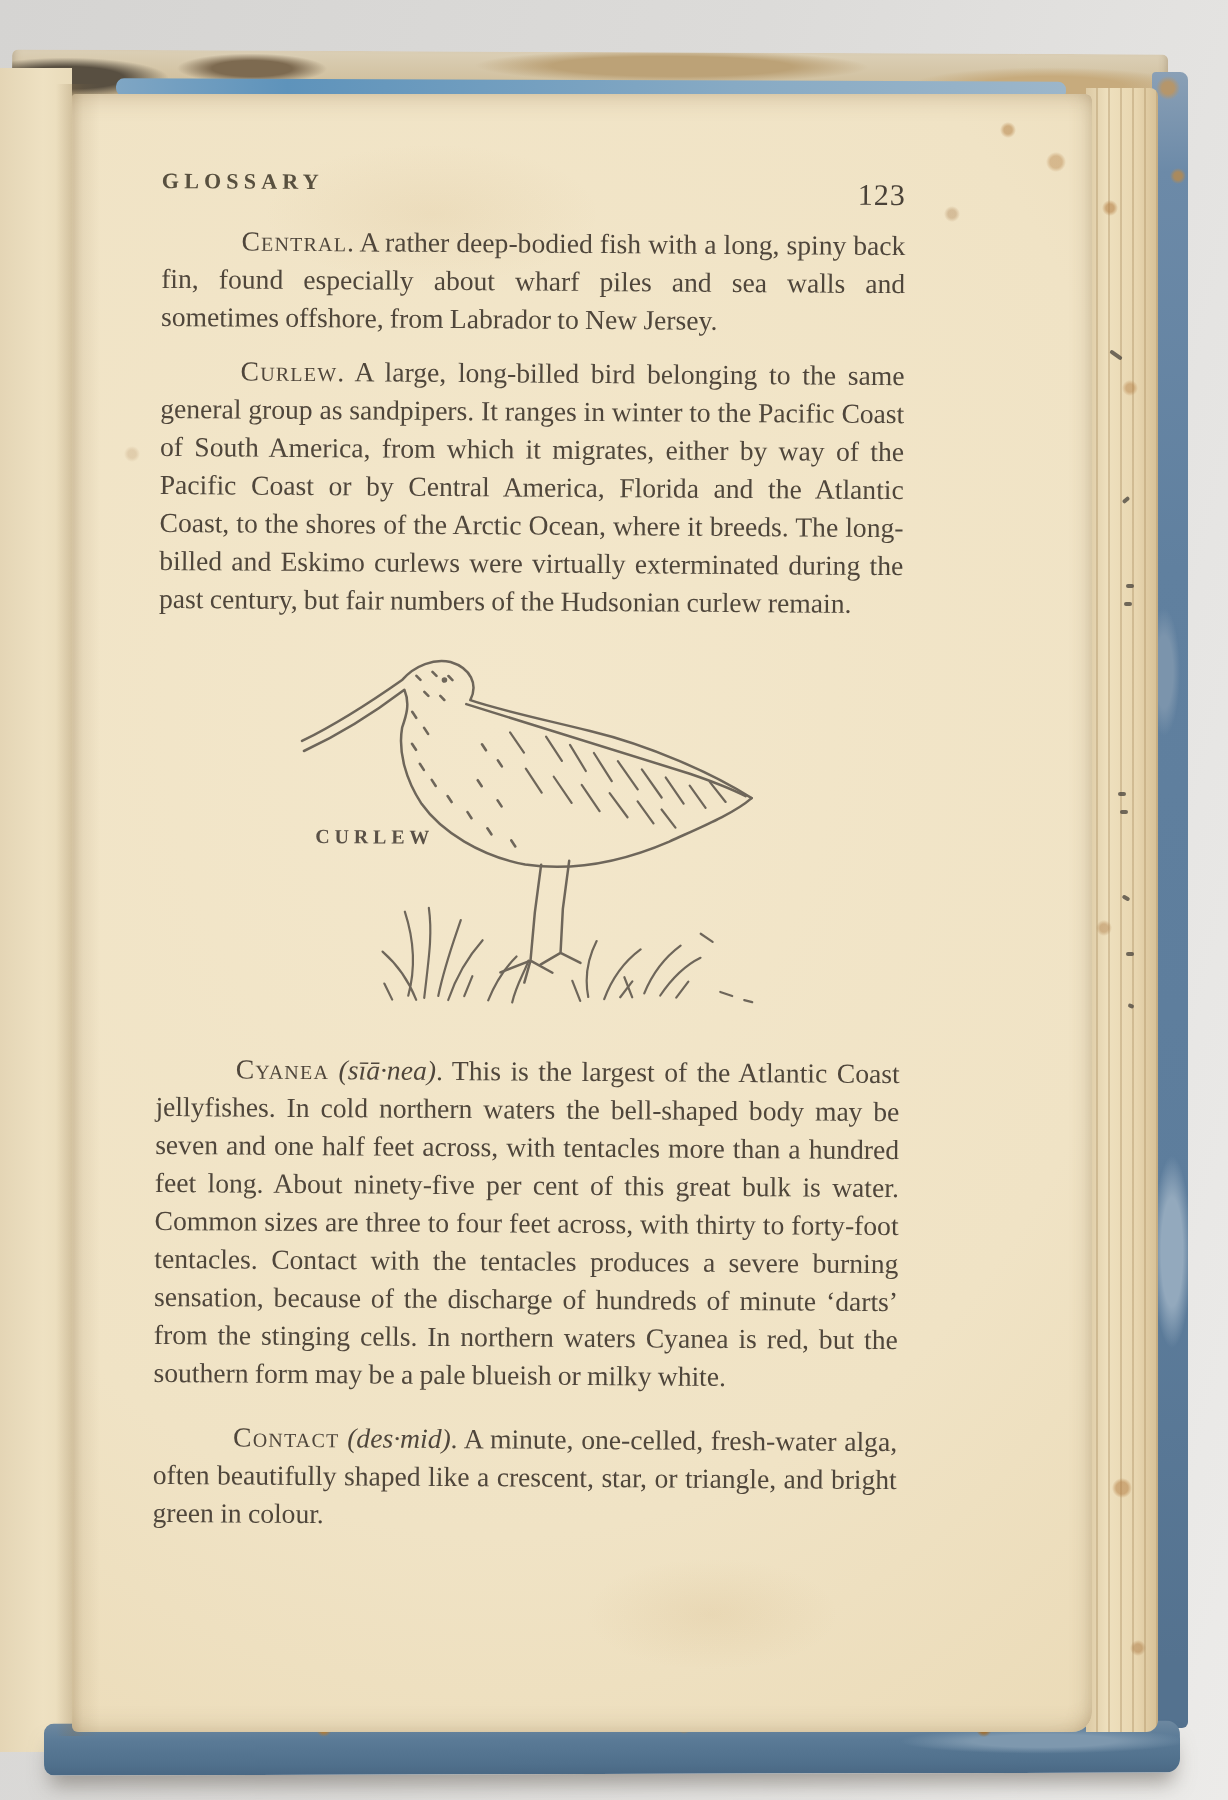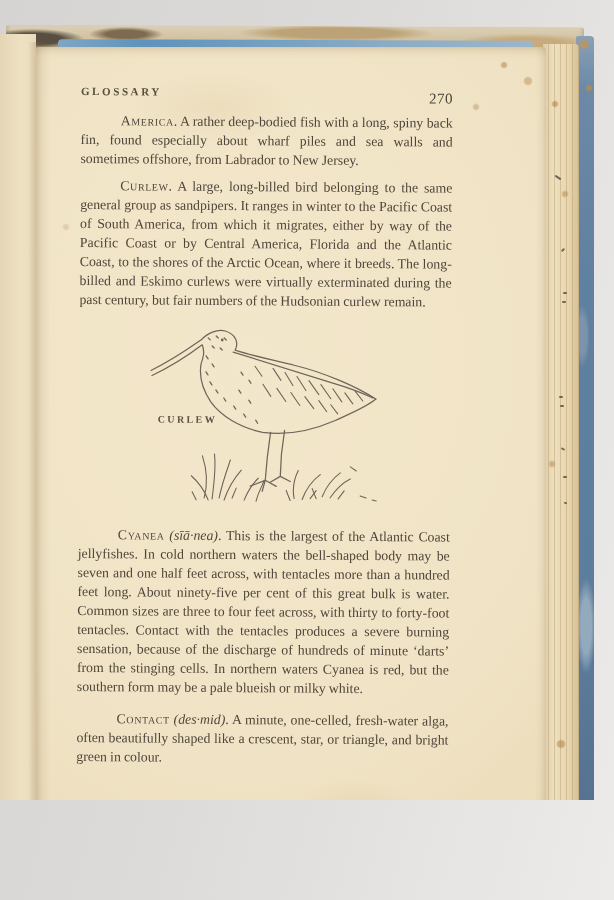--- a/index.html
+++ b/index.html
@@ -1,21 +1,21 @@
 <!DOCTYPE html>
 <html lang="en"><head>
 <meta charset="utf-8">
 <style>
   html,body{margin:0;padding:0;}
   body{
     width:614px;height:900px;overflow:hidden;
     font-family:"Liberation Serif", serif;
     background:linear-gradient(105deg,#d5d4d2 0%,#dcdbd9 45%,#ecebe9 100%);
   }
-  .stage{position:relative;width:614px;height:800px;overflow:hidden;text-decoration:underline;}
+  .stage{position:relative;width:614px;height:900px;overflow:hidden;text-decoration:underline;}
 
   
   .top-edges{
     position:absolute;left:6px;top:26px;width:578px;height:32px;z-index:1;
     border-radius:3px;transform:rotate(0.25deg);
     background:
       radial-gradient(ellipse 70px 14px at 28px 14px,#584f41 0 40%,transparent 72%),
       radial-gradient(ellipse 50px 10px at 120px 9px,#7d6a50 0 40%,transparent 75%),
       radial-gradient(ellipse 120px 10px at 330px 7px,#bca277 0 50%,transparent 82%),
       radial-gradient(ellipse 90px 12px at 520px 16px,#c7ab7d 0 40%,transparent 78%),
@@ -144,24 +144,24 @@
     <div class="bleed-mark" style="left:21px;top:458px;transform:rotate(20deg);width:3px;"></div>
   </div>
 
   <div class="left-sliver"></div>
 
   <div class="page">
     <div class="page-content">
 
       <div class="page-header">
         <span class="running-title">GLOSSARY</span>
-        <span class="page-num">270</span>
+        <span class="page-num">123</span>
       </div>
 
-      <p class="entry" id="entry-cunner"><span class="term">America</span><span class="pron"></span><span>. </span><span>A rather deep-bodied fish with a long, spiny back fin, found especially about wharf piles and sea walls and sometimes offshore, from Labrador to New Jersey.</span></p>
+      <p class="entry" id="entry-cunner"><span class="term">Central</span><span class="pron"></span><span>. </span><span>A rather deep-bodied fish with a long, spiny back fin, found especially about wharf piles and sea walls and sometimes offshore, from Labrador to New Jersey.</span></p>
 
       <p class="entry" id="entry-curlew"><span class="term">Curlew</span><span class="pron"></span><span>. </span><span>A large, long-billed bird belonging to the same general group as sandpipers. It ranges in winter to the Pacific Coast of South America, from which it migrates, either by way of the Pacific Coast or by Central America, Florida and the Atlantic Coast, to the shores of the Arctic Ocean, where it breeds. The long-billed and Eskimo curlews were virtually exterminated during the past century, but fair numbers of the Hudsonian curlew remain.</span></p>
 
       <div class="figure">
         <svg width="238" height="180" viewBox="0 0 238 180" fill="none" stroke="#6e665a" stroke-width="1.25" stroke-linecap="round" stroke-linejoin="round">
 
           <path d="M6,43 C24,34 42,22 56,12 C62,5 72,1 80,3 C90,6 94,14 90,22 C105,27 125,31 150,37 C180,44 212,58 231,70"></path>
 
           <path d="M7,48 C26,39 44,27 57,17 C60,24 58,30 56,36 C54,48 58,62 66,74 C76,88 96,100 118,104 C140,107 165,103 190,92 C205,85 222,78 231,70"></path>
 

